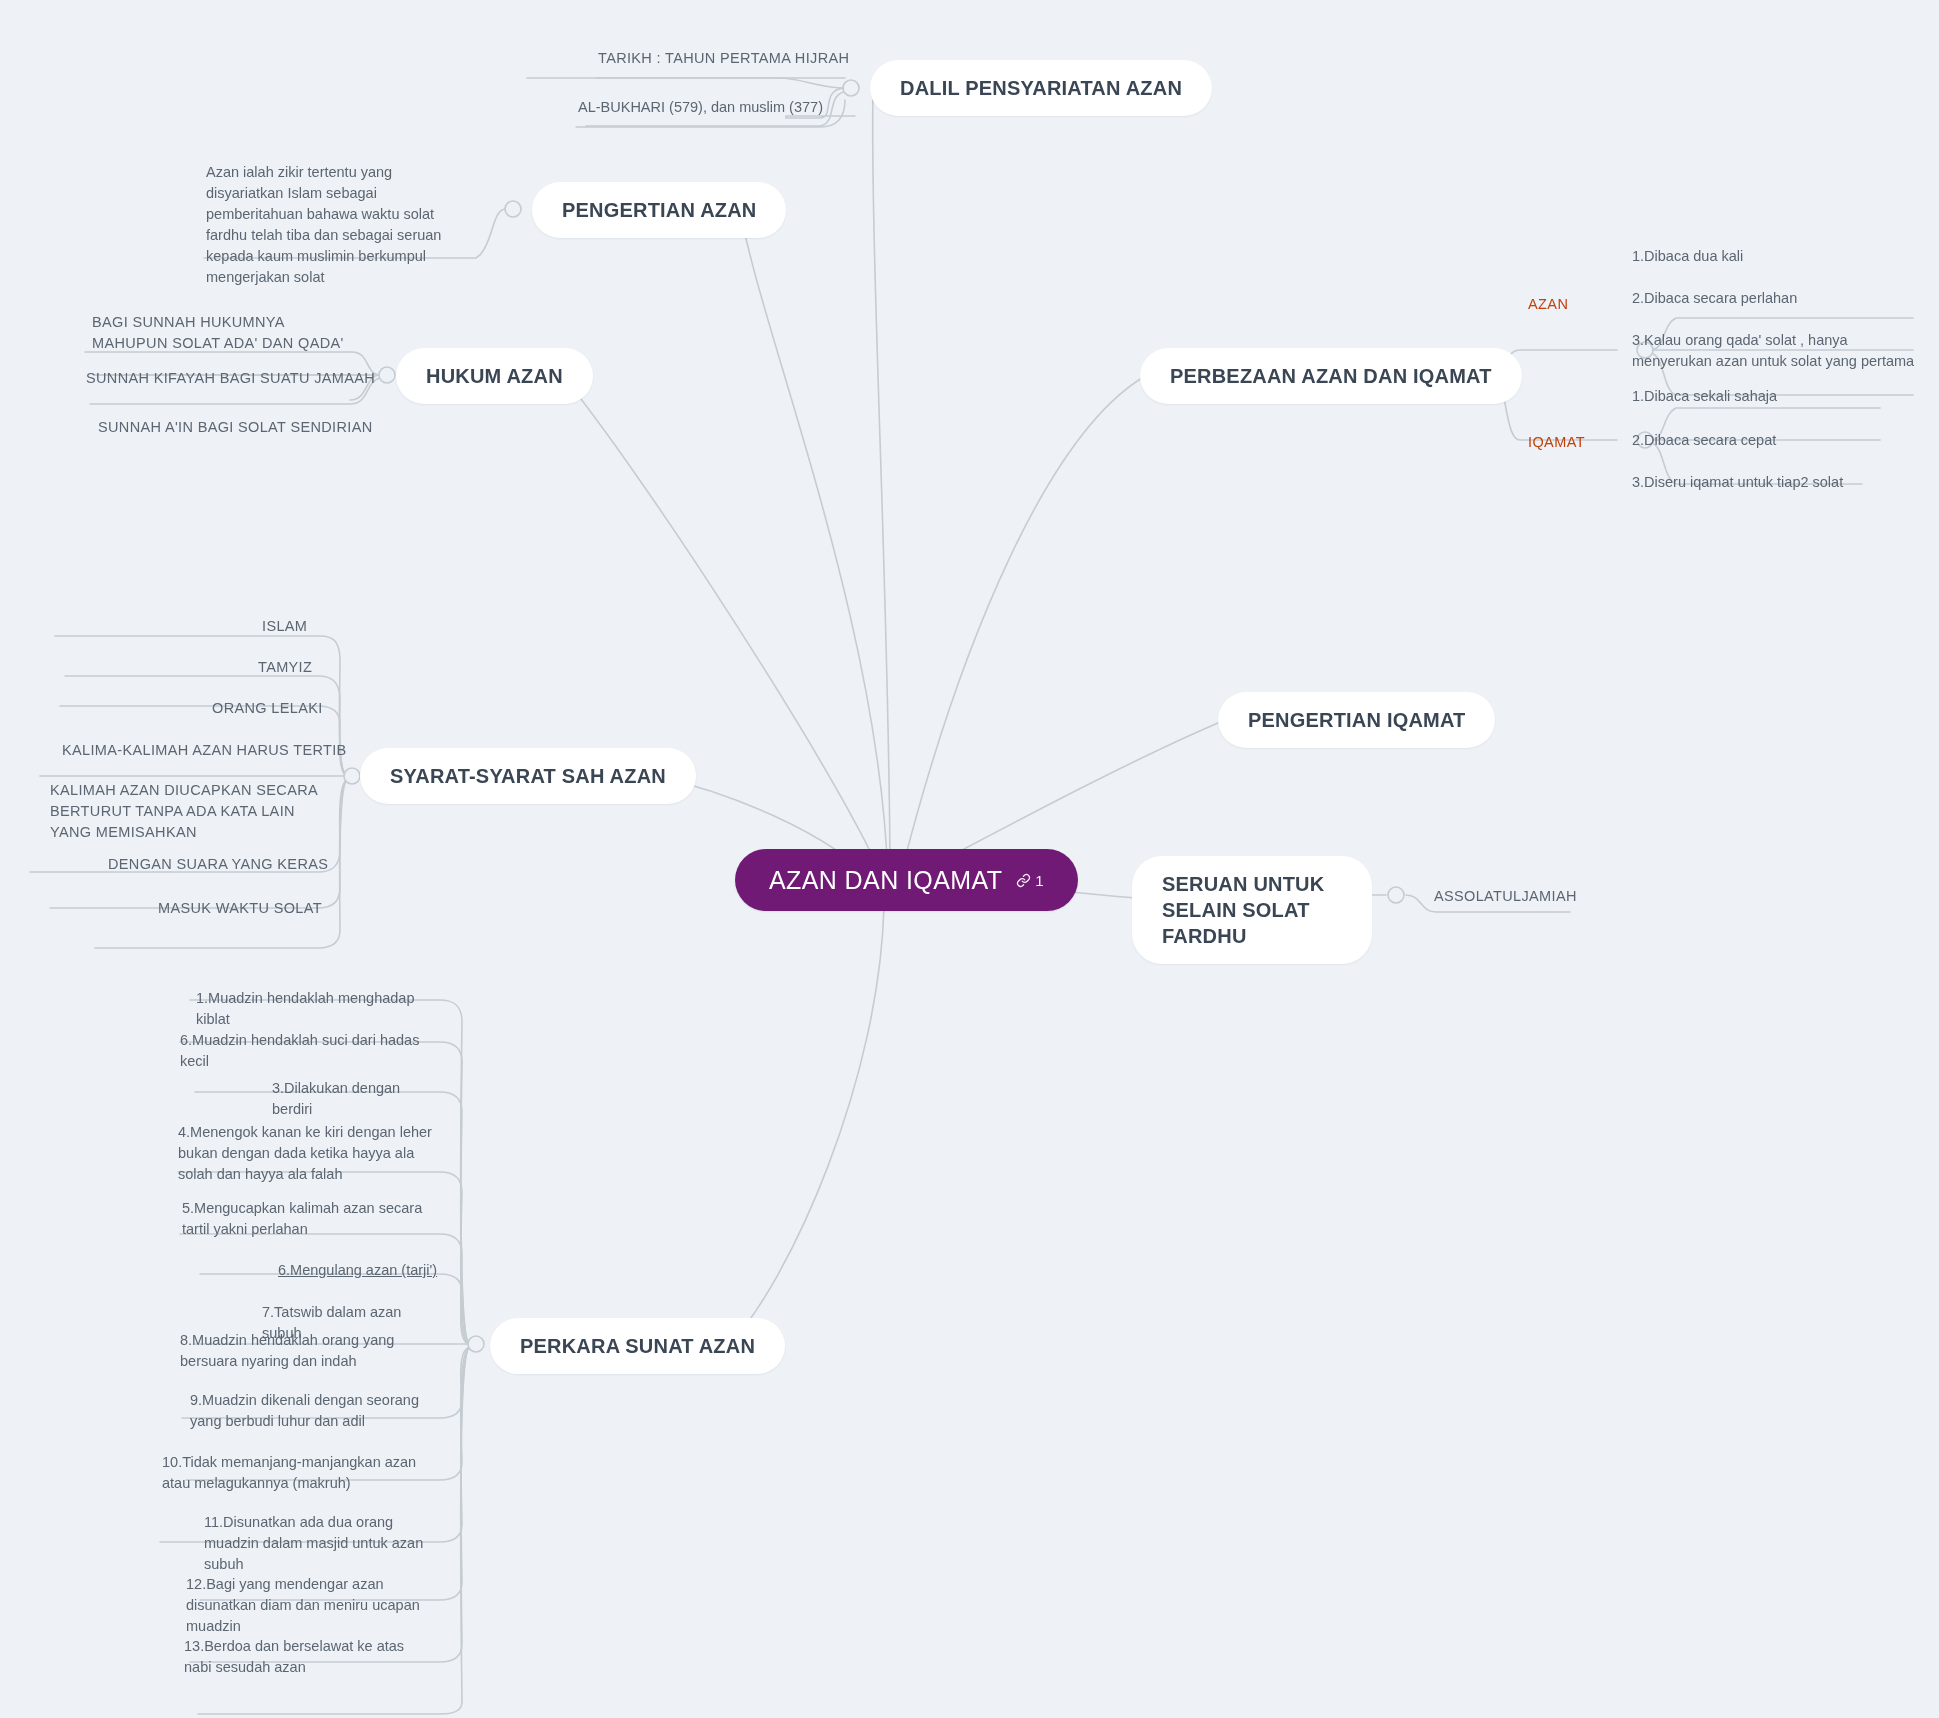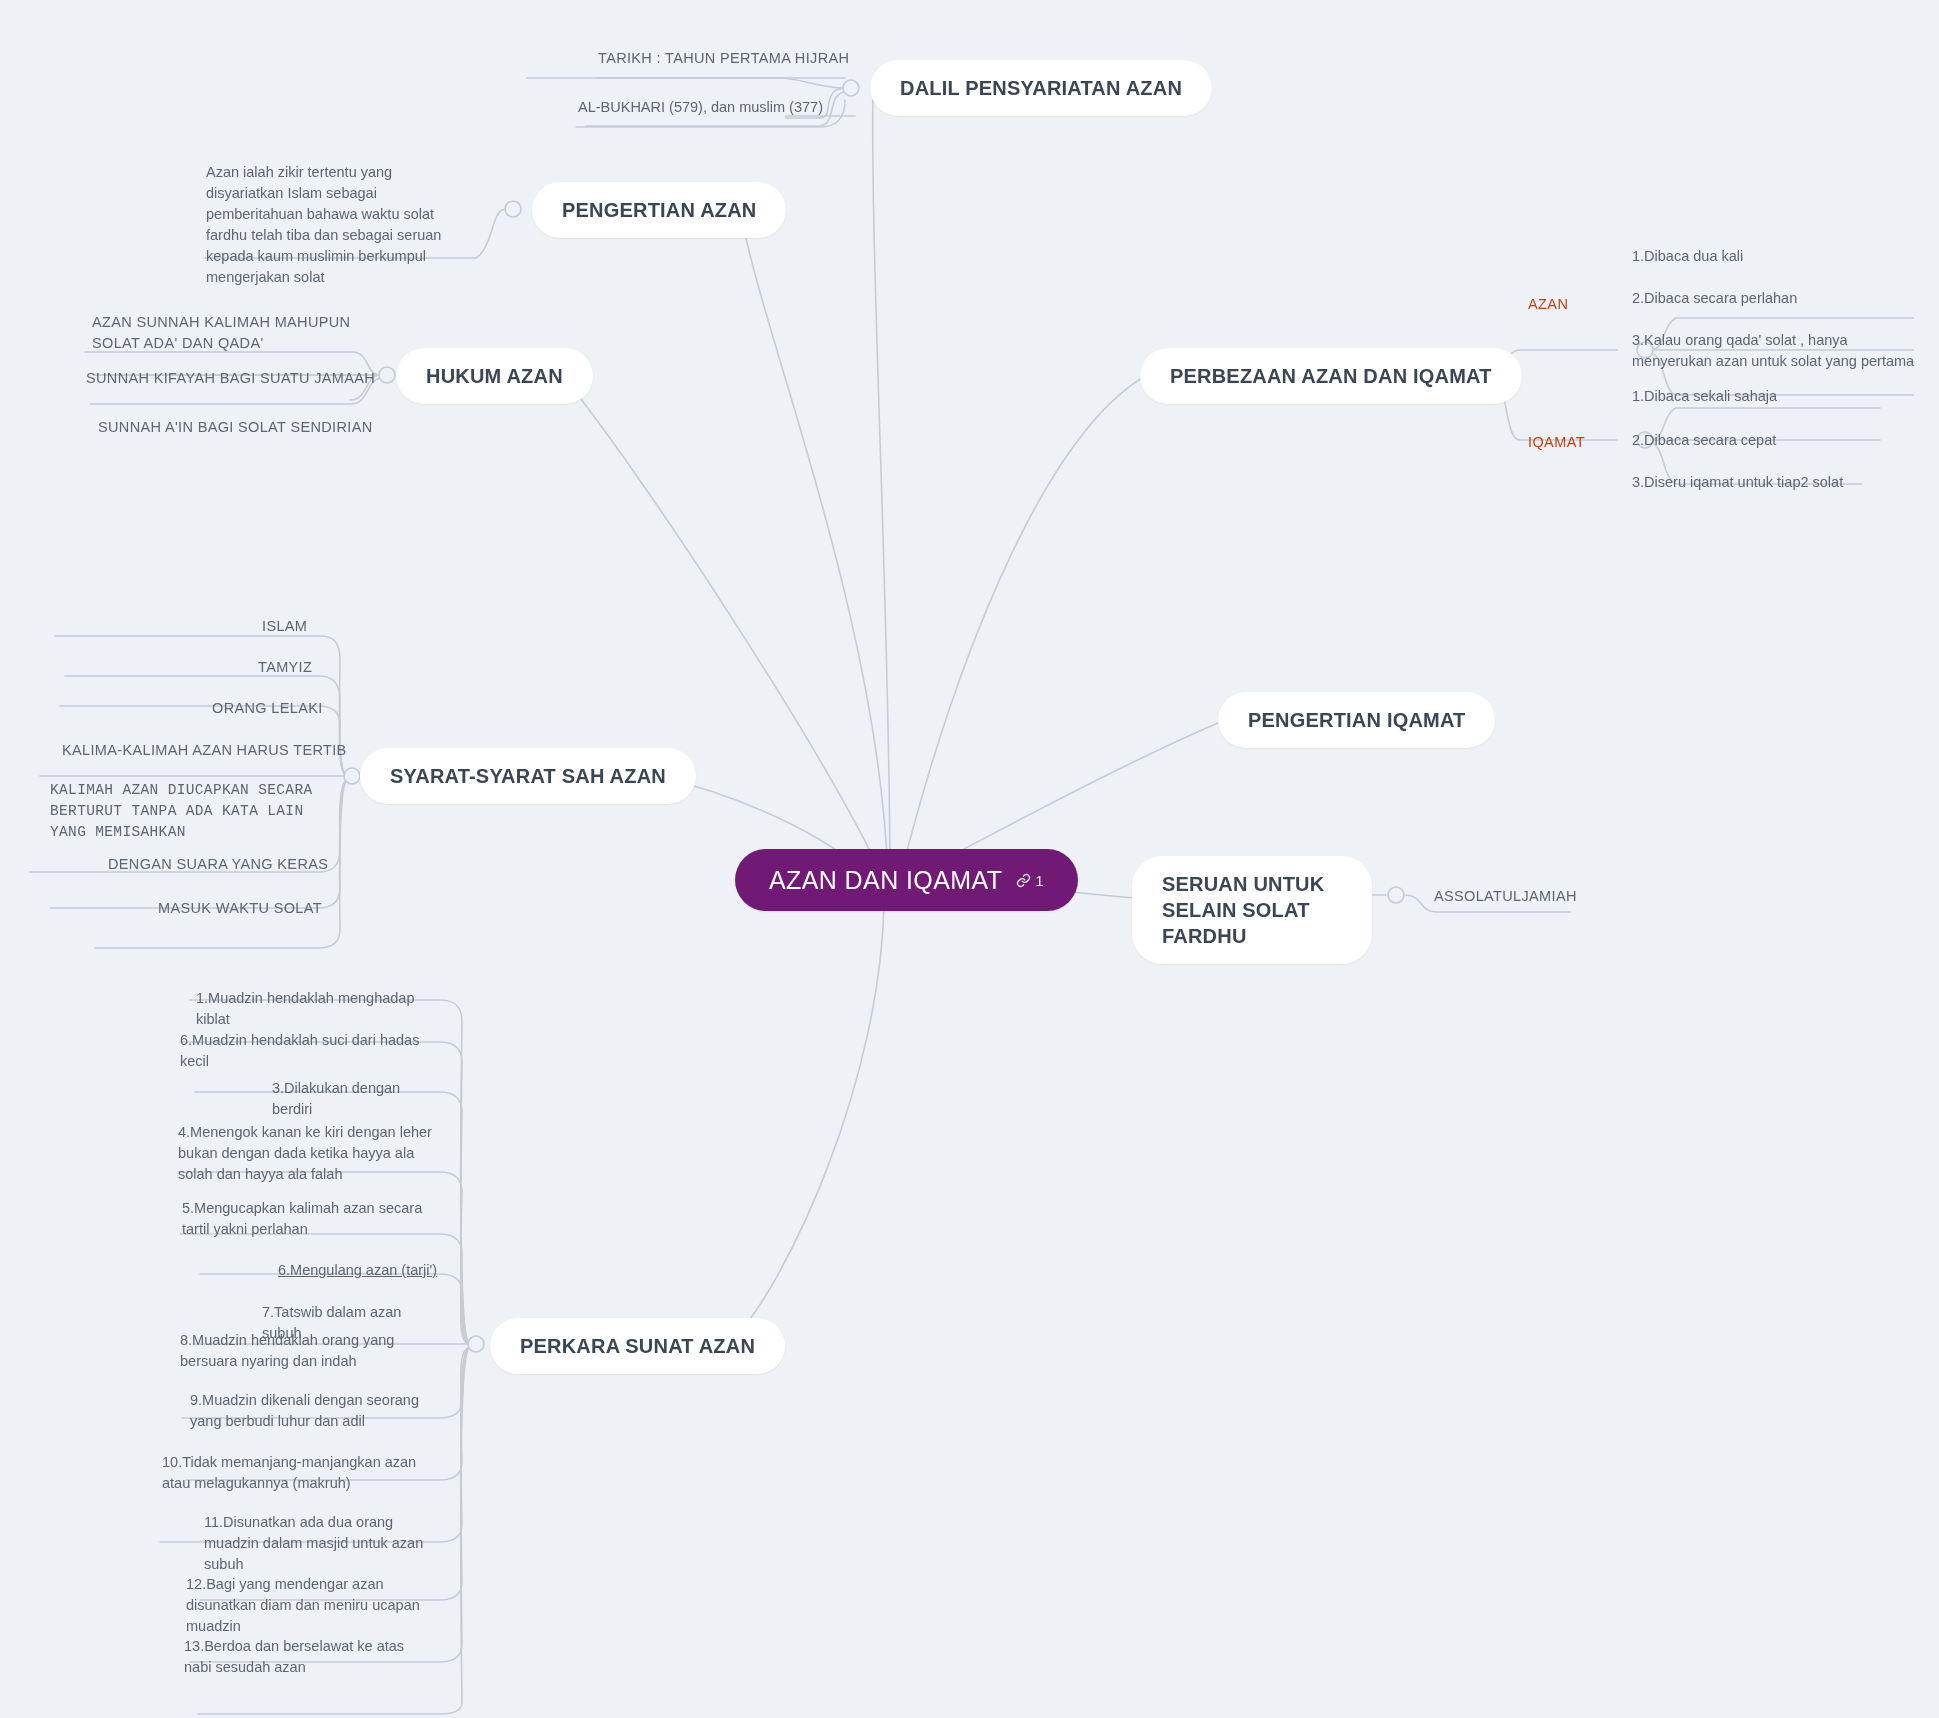--- a/index.html
+++ b/index.html
@@ -256,40 +256,40 @@
 
   <div class="node topic-node" style="left:490px; top:1318px;">
     <span class="topic-label">PERKARA SUNAT AZAN</span>
   </div>
 
   <div class="leaf caps" style="left:598px; top:48px; width:260px;">TARIKH : TAHUN PERTAMA HIJRAH</div>
   <div class="leaf" style="left:578px; top:97px; width:280px;">AL-BUKHARI (579), dan muslim (377)</div>
 
   <div class="leaf" style="left:206px; top:162px; width:262px;">Azan ialah zikir tertentu yang disyariatkan Islam sebagai pemberitahuan bahawa waktu solat fardhu telah tiba dan sebagai seruan kepada kaum muslimin berkumpul mengerjakan solat</div>
 
-  <div class="leaf caps" style="left:92px; top:312px; width:262px;">AZAN SUNNAH KALIMAH MAHUPUN SOLAT ADA' DAN QADA'</div>
+  <div class="leaf caps" style="left:92px; top:312px; width:262px;">BAGI SUNNAH HUKUMNYA MAHUPUN SOLAT ADA' DAN QADA'</div>
   <div class="leaf caps" style="left:86px; top:368px; width:290px;">SUNNAH KIFAYAH BAGI SUATU JAMAAH</div>
   <div class="leaf caps" style="left:98px; top:417px; width:280px;">SUNNAH A'IN BAGI SOLAT SENDIRIAN</div>
 
   <div class="leaf sub-head caps" style="left:1528px; top:294px;">AZAN</div>
   <div class="leaf sub-head caps" style="left:1528px; top:432px;">IQAMAT</div>
 
   <div class="leaf" style="left:1632px; top:246px; width:280px;">1.Dibaca dua kali</div>
   <div class="leaf" style="left:1632px; top:288px; width:290px;">2.Dibaca secara perlahan</div>
   <div class="leaf" style="left:1632px; top:330px; width:292px;">3.Kalau orang qada' solat , hanya menyerukan azan untuk solat yang pertama</div>
 
   <div class="leaf" style="left:1632px; top:386px; width:280px;">1.Dibaca sekali sahaja</div>
   <div class="leaf" style="left:1632px; top:430px; width:280px;">2.Dibaca secara cepat</div>
   <div class="leaf" style="left:1632px; top:472px; width:290px;">3.Diseru iqamat untuk tiap2 solat</div>
 
   <div class="leaf caps" style="left:262px; top:616px; width:120px;">ISLAM</div>
   <div class="leaf caps" style="left:258px; top:657px; width:130px;">TAMYIZ</div>
   <div class="leaf caps" style="left:212px; top:698px; width:160px;">ORANG LELAKI</div>
   <div class="leaf caps" style="left:62px; top:740px; width:300px;">KALIMA-KALIMAH AZAN HARUS TERTIB</div>
-  <div class="leaf caps" style="left:50px; top:780px; width:290px;font-family:Liberation Mono, monospace;">KALIMAH AZAN DIUCAPKAN SECARA BERTURUT TANPA ADA KATA LAIN YANG MEMISAHKAN</div>
+  <div class="leaf caps" style="left:50px; top:780px; width:290px;">KALIMAH AZAN DIUCAPKAN SECARA BERTURUT TANPA ADA KATA LAIN YANG MEMISAHKAN</div>
   <div class="leaf caps" style="left:108px; top:854px; width:250px;">DENGAN SUARA YANG KERAS</div>
   <div class="leaf caps" style="left:158px; top:898px; width:220px;">MASUK WAKTU SOLAT</div>
 
   <div class="leaf caps" style="left:1434px; top:886px; width:220px;">ASSOLATULJAMIAH</div>
 
   <div class="leaf" style="left:196px; top:988px; width:240px;">1.Muadzin hendaklah menghadap kiblat</div>
   <div class="leaf" style="left:180px; top:1030px; width:250px;">6.Muadzin hendaklah suci dari hadas kecil</div>
   <div class="leaf" style="left:272px; top:1078px; width:170px;">3.Dilakukan dengan berdiri</div>
   <div class="leaf" style="left:178px; top:1122px; width:256px;">4.Menengok kanan ke kiri dengan leher bukan dengan dada ketika hayya ala solah dan hayya ala falah</div>
   <div class="leaf" style="left:182px; top:1198px; width:252px;">5.Mengucapkan kalimah azan secara tartil yakni perlahan</div>

